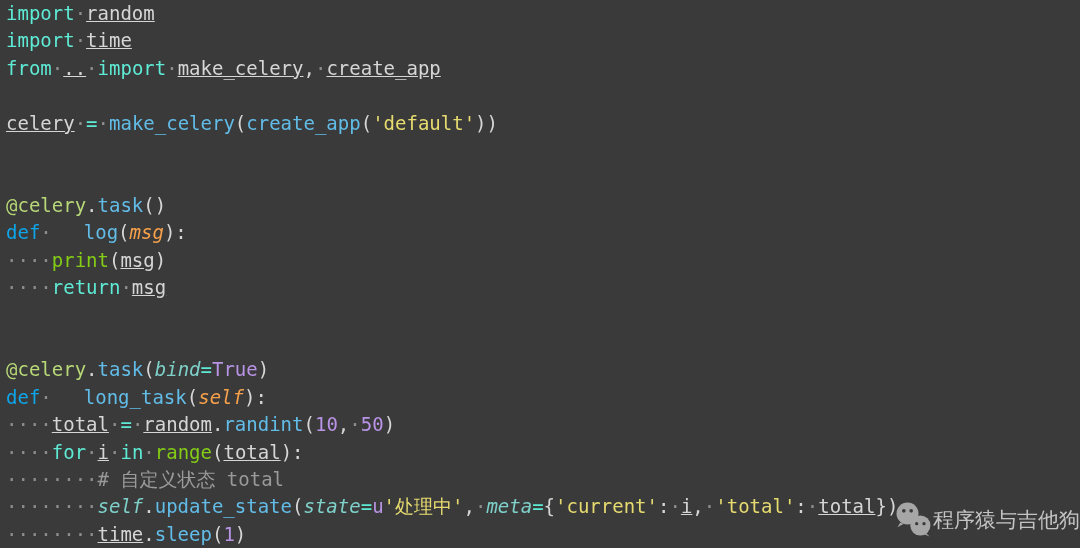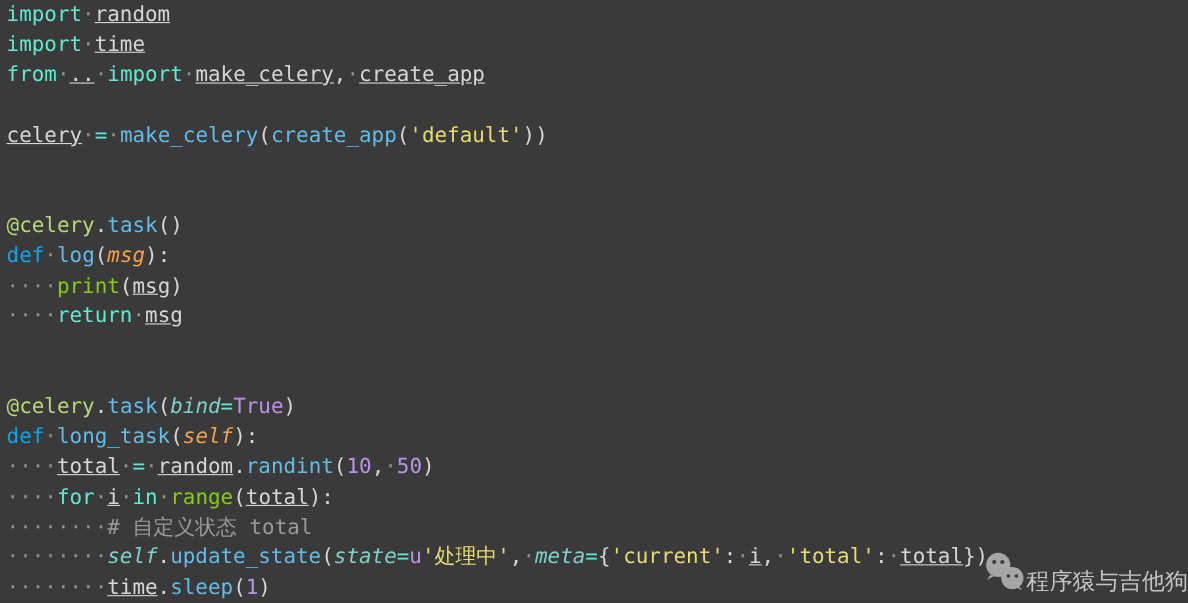--- a/index.html
+++ b/index.html
@@ -18,39 +18,39 @@
     margin: 0;
     padding: 0 0 0 6px;
     white-space: pre;
     color: #d6d6d6;
   }
   .kw   { color: #5eead4; margin-top: 17px; }
   .def  { color: #84cc16; }
   .defi { color: #0ea5e9; }
   .func { color: #62bce8; }
   .deco { color: #b7d877; }
-  .cls  { color: #62bce8; }
+  .cls  { color: #62bce8; margin-left: 32px; }
   .paramI { color: #f7a14b; font-style: italic; }
   .str  { color: #e6db6f; }
   .num  { color: #b994e6; }
   .op   { color: #d6d6d6; }
   .kwargI { color: #7ed0c9; font-style: italic; }
   .true { color: #b994e6; }
   .pkg  { color: #d6d6d6; text-decoration: underline; }
   .comment { color: #9a9a9a; }
   .dot  { color: #8e8e8e; }
   .self { color: #7ed0c9; font-style: italic; }
   .u    { color: #b994e6; }
 
   .watermark {
     position: absolute;
     right: 0px;
     bottom: 6px;
     display: flex;
-    align-items: flex-end;
+    align-items: center;
     gap: 4px;
     color: #dcdcdc;
     font-family: -apple-system, "PingFang SC", "Microsoft YaHei", sans-serif;
     font-size: 21px;
     opacity: 0.85;
     pointer-events: none;
   }
   .watermark svg { margin-right: -6px; }
 </style>
 </head>

